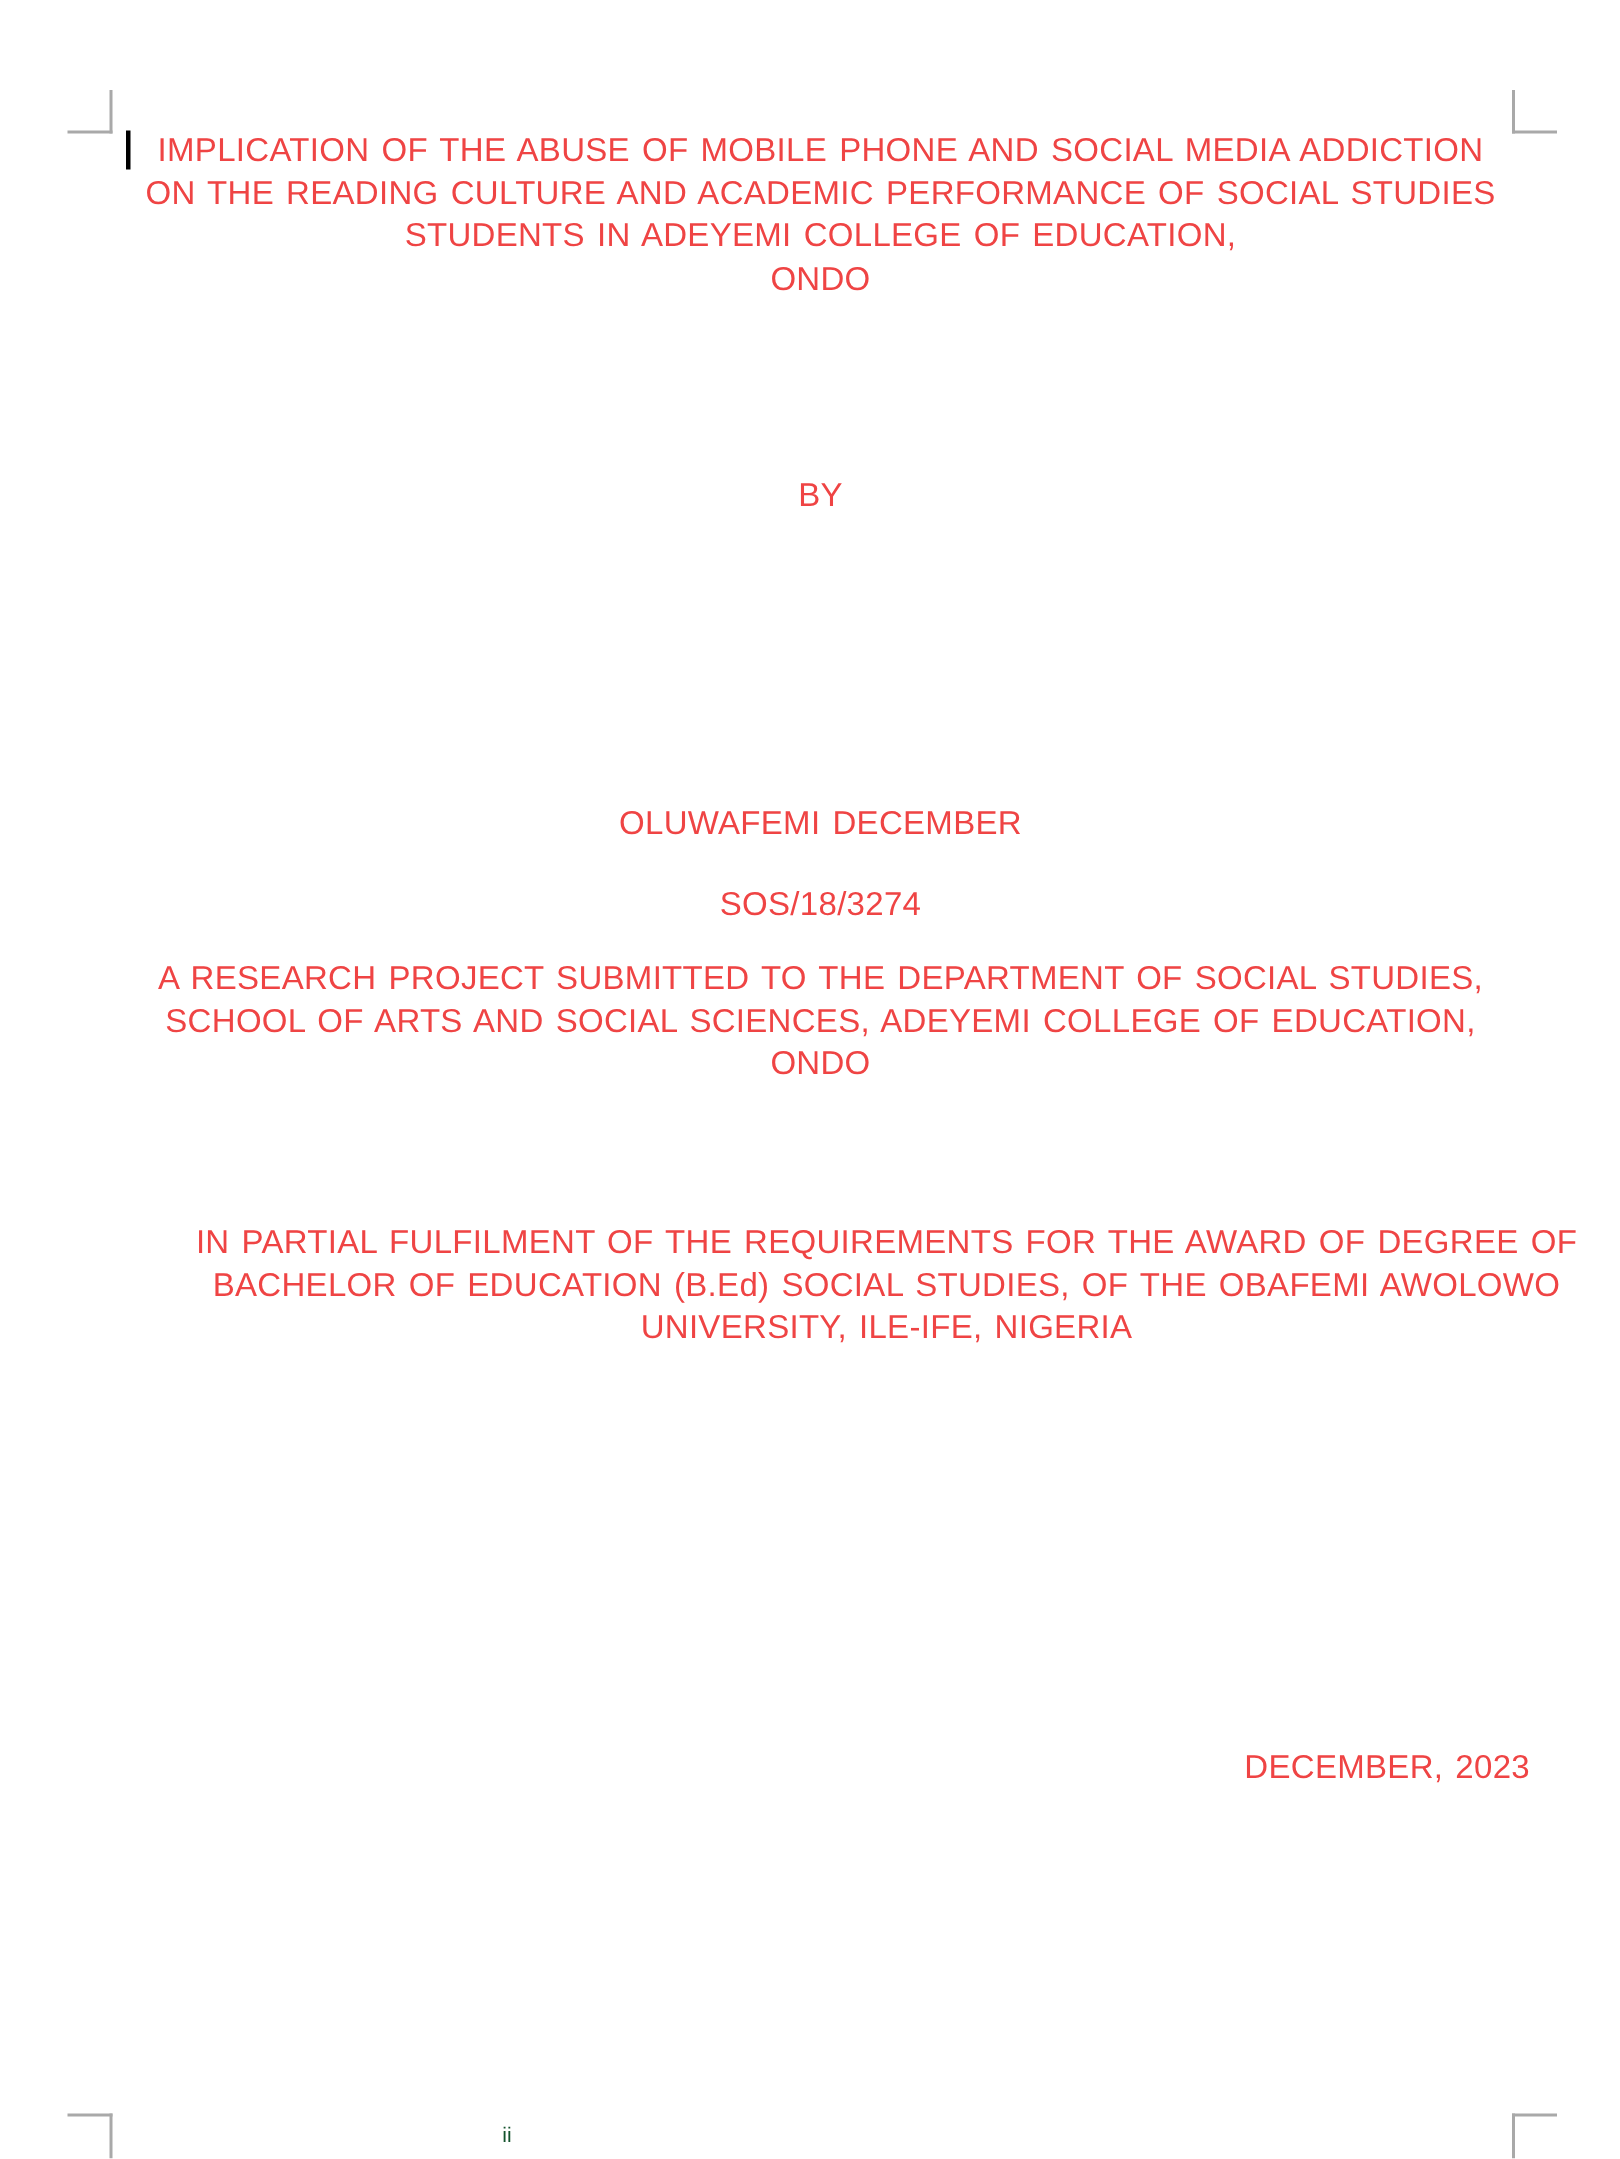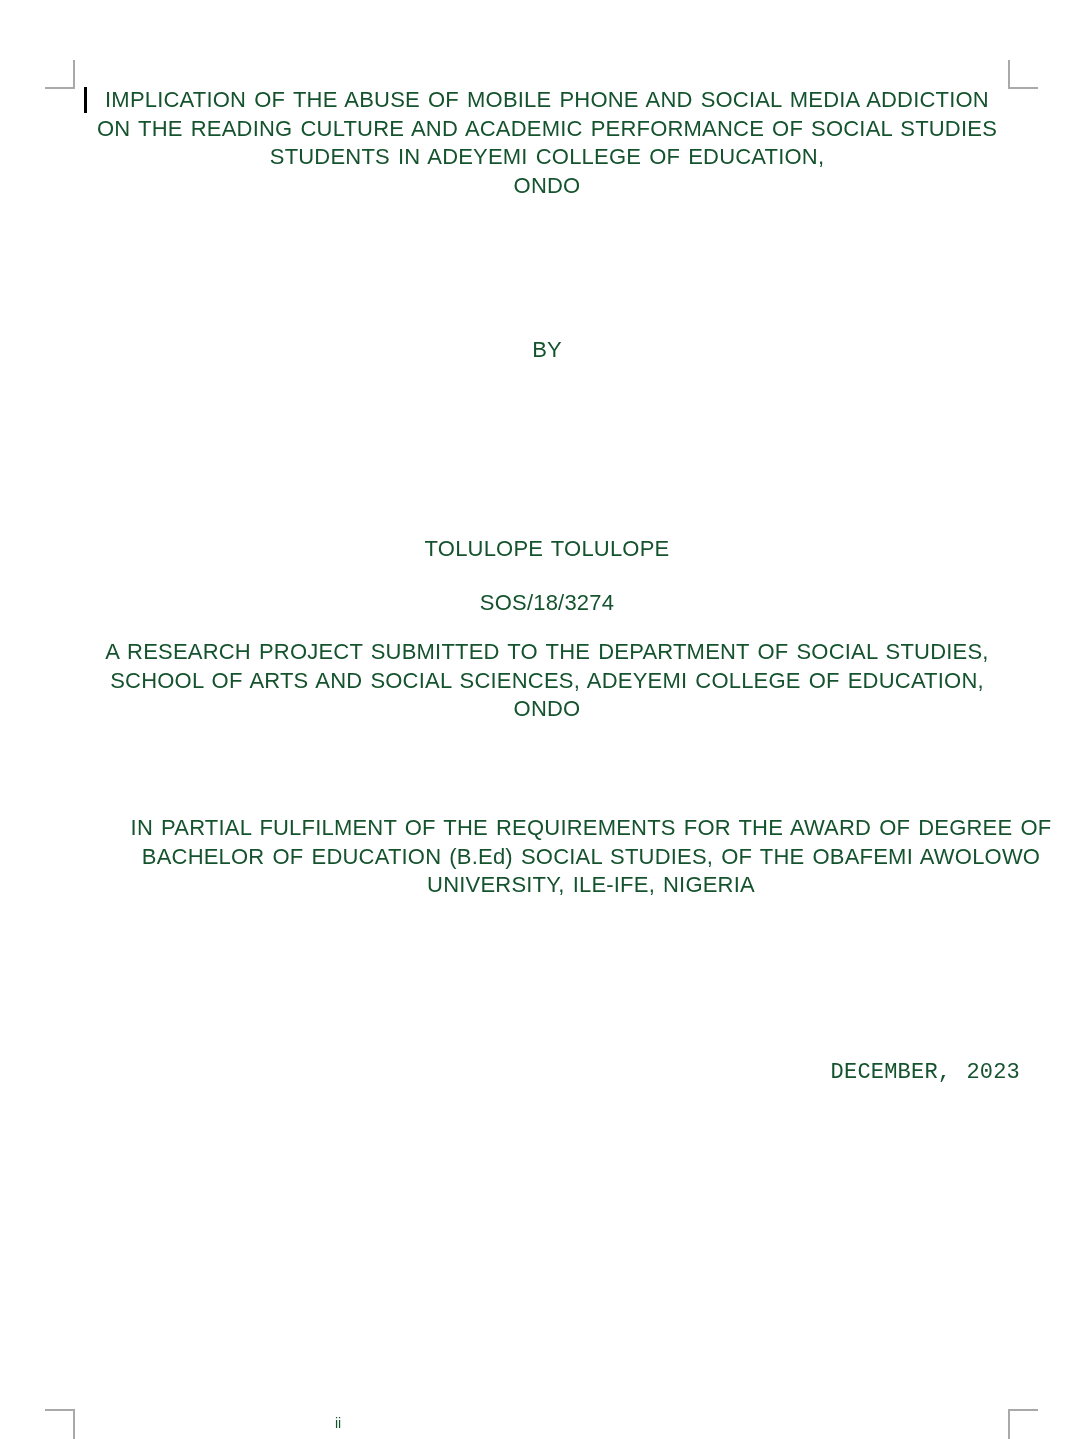--- a/index.html
+++ b/index.html
@@ -19,21 +19,21 @@
   .tblock {
     position: absolute;
     left: 86px;
     width: 922px;
     text-align: center;
     font-size: 22px;
     line-height: 28.5px;
     letter-spacing: 0.2px;
     word-spacing: 0.08em;
     white-space: pre-line;
-    color: #14532d;
+    color: #ef4444;
   }
   .tblock.right {
     width: 934px;
     text-align: right;
   }
   
   .mark {
     position: absolute;
     width: 28px;
     border: 0 solid #a9a9a9;
@@ -71,31 +71,31 @@
   <div class="mark bl"></div>
   <div class="mark br"></div>
 
   <div class="caret"></div>
 
   <div class="tblock" style="top: 86px;">IMPLICATION OF THE ABUSE OF MOBILE PHONE AND SOCIAL MEDIA ADDICTION
 ON THE READING CULTURE AND ACADEMIC PERFORMANCE OF SOCIAL STUDIES
 STUDENTS IN ADEYEMI COLLEGE OF EDUCATION,
 ONDO</div>
 
-  <div class="tblock" style="top: 336px;">BY</div>
+  <div class="tblock" style="top: 316px;">BY</div>
 
-  <div class="tblock" style="top: 535px;">TOLULOPE TOLULOPE</div>
+  <div class="tblock" style="top: 535px;">OLUWAFEMI DECEMBER</div>
 
   <div class="tblock" style="top: 589px;">SOS/18/3274</div>
 
   <div class="tblock" style="top: 638px;">A RESEARCH PROJECT SUBMITTED TO THE DEPARTMENT OF SOCIAL STUDIES,
 SCHOOL OF ARTS AND SOCIAL SCIENCES, ADEYEMI COLLEGE OF EDUCATION,
 ONDO</div>
 
   <div class="tblock" style="top: 814px; margin-left: 44px;">IN PARTIAL FULFILMENT OF THE REQUIREMENTS FOR THE AWARD OF DEGREE OF
 BACHELOR OF EDUCATION (B.Ed) SOCIAL STUDIES, OF THE OBAFEMI AWOLOWO
 UNIVERSITY, ILE-IFE, NIGERIA</div>
 
-  <div class="tblock right" style="top: 1059px; font-family: Liberation Mono, monospace;">DECEMBER, 2023</div>
+  <div class="tblock right" style="top: 1164px;">DECEMBER, 2023</div>
 
   <div class="footer-num">ii</div>
 
 </div>
 
 </body></html>

